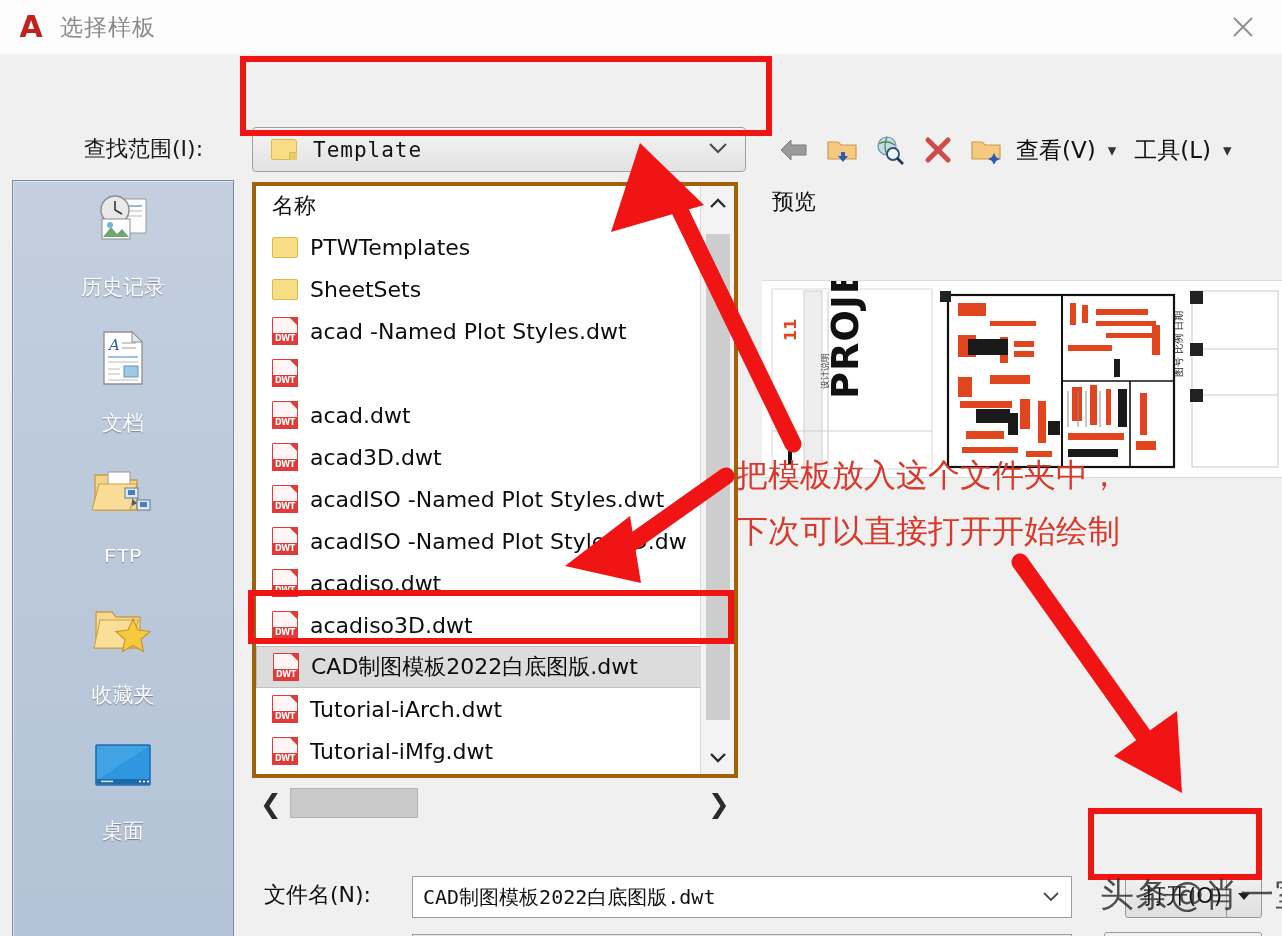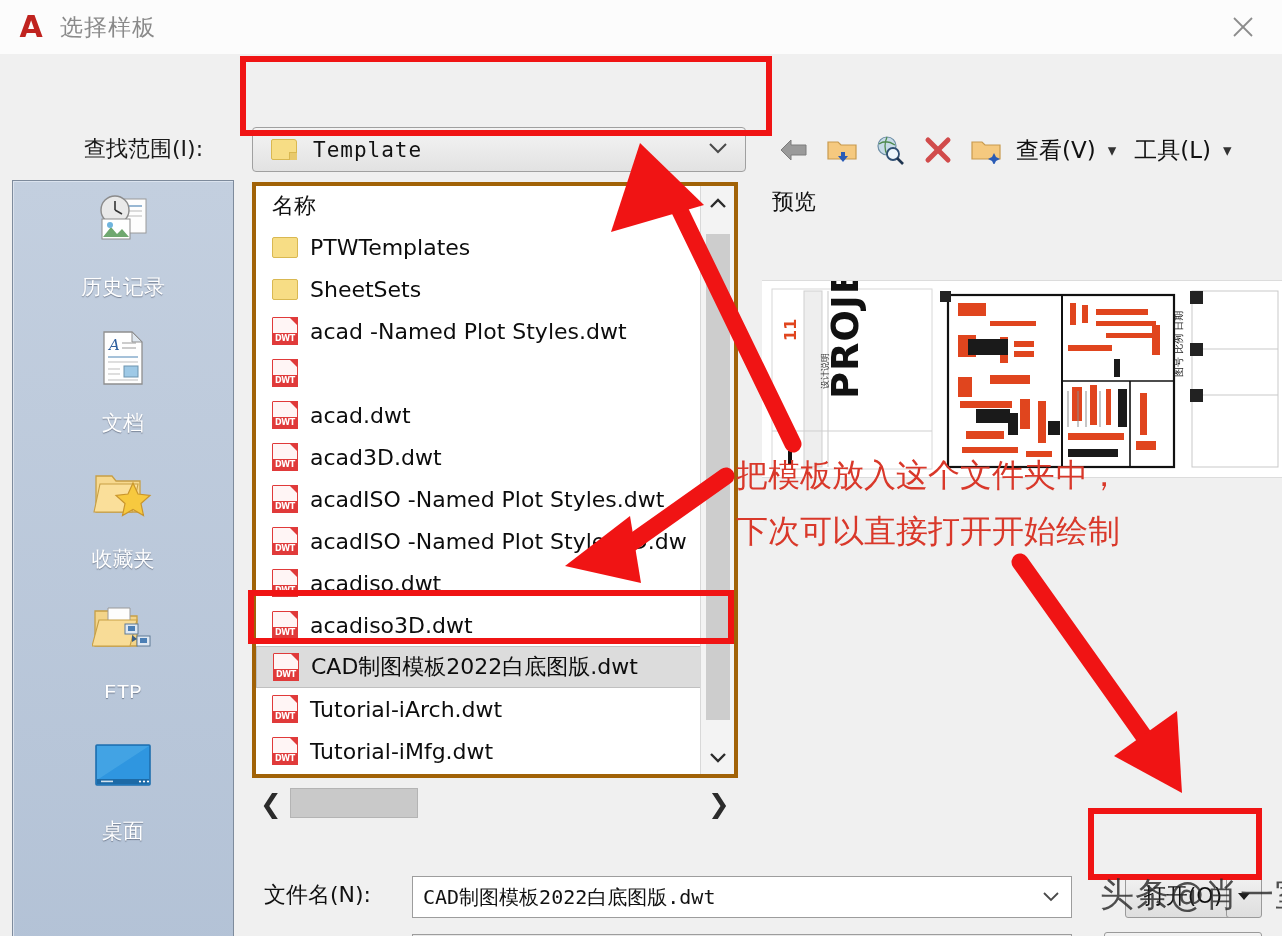--- a/index.html
+++ b/index.html
@@ -358,42 +358,42 @@
           <line x1="10" y1="45" x2="22" y2="45" stroke="#bdbdbd"></line>
           <line x1="10" y1="51" x2="40" y2="51" stroke="#bdbdbd"></line>
         </svg>
       </div>
       <div class="place-label">文档</div>
     </div>
 
     <div class="place">
       <div class="place-ico">
         <svg width="62" height="56" viewBox="0 0 62 56">
-          <path d="M4 10 h16 l4 5 h24 v31 h-44 z" fill="#f7d98f" stroke="#c79f45" stroke-width="1.3"></path>
-          <path d="M8 18 h38 l-6 28 h-38 z" fill="#fadf9a" stroke="#c79f45" stroke-width="1.1"></path>
-          <path d="M41 17 l5 11 l12 1.5 l-9 8 l2.5 12 l-10.5 -6 l-10.5 6 l2.5 -12 l-9 -8 l12 -1.5 z" fill="#f7c93f" stroke="#c9952c" stroke-width="1.2"></path>
-        </svg>
-      </div>
-      <div class="place-label">收藏夹</div>
-    </div>
-
-    <div class="place">
-      <div class="place-ico">
-        <svg width="62" height="56" viewBox="0 0 62 56">
           <path d="M3 9 h16 l4 5 h22 v30 h-42 z" fill="#f3d489" stroke="#c79f45" stroke-width="1.3"></path>
           <path d="M16 6 h22 v26 h-22 z" fill="#fdfdfd" stroke="#9a9a9a"></path>
           <path d="M7 18 h38 l-7 26 h-38 z" fill="#f8dc97" stroke="#c79f45" stroke-width="1.1"></path>
           <rect x="33" y="22" width="13" height="10" fill="#dfe8f2" stroke="#5f7b96"></rect>
           <rect x="36" y="24" width="7" height="5" fill="#4c7fb5"></rect>
           <rect x="45" y="34" width="13" height="10" fill="#dfe8f2" stroke="#5f7b96"></rect>
           <rect x="48" y="36" width="7" height="5" fill="#4c7fb5"></rect>
           <path d="M40 33 l5 4 l-5 3 z" fill="#3b5f85"></path>
         </svg>
       </div>
       <div class="place-label">FTP</div>
+    </div>
+
+    <div class="place">
+      <div class="place-ico">
+        <svg width="62" height="56" viewBox="0 0 62 56">
+          <path d="M4 10 h16 l4 5 h24 v31 h-44 z" fill="#f7d98f" stroke="#c79f45" stroke-width="1.3"></path>
+          <path d="M8 18 h38 l-6 28 h-38 z" fill="#fadf9a" stroke="#c79f45" stroke-width="1.1"></path>
+          <path d="M41 17 l5 11 l12 1.5 l-9 8 l2.5 12 l-10.5 -6 l-10.5 6 l2.5 -12 l-9 -8 l12 -1.5 z" fill="#f7c93f" stroke="#c9952c" stroke-width="1.2"></path>
+        </svg>
+      </div>
+      <div class="place-label">收藏夹</div>
     </div>
 
     <div class="place">
       <div class="place-ico">
         <svg width="62" height="52" viewBox="0 0 62 52">
           <rect x="4" y="5" width="54" height="40" rx="1" fill="#2f96e0" stroke="#1f6fae" stroke-width="1.6"></rect>
           <path d="M5 6 L57 6 L5 40 Z" fill="#52aee8" opacity=".55"></path>
           <rect x="5" y="39" width="52" height="5" fill="#1d6aa6"></rect>
           <circle cx="48" cy="41.5" r="1.1" fill="#fff"></circle>
           <circle cx="52" cy="41.5" r="1.1" fill="#fff"></circle>

